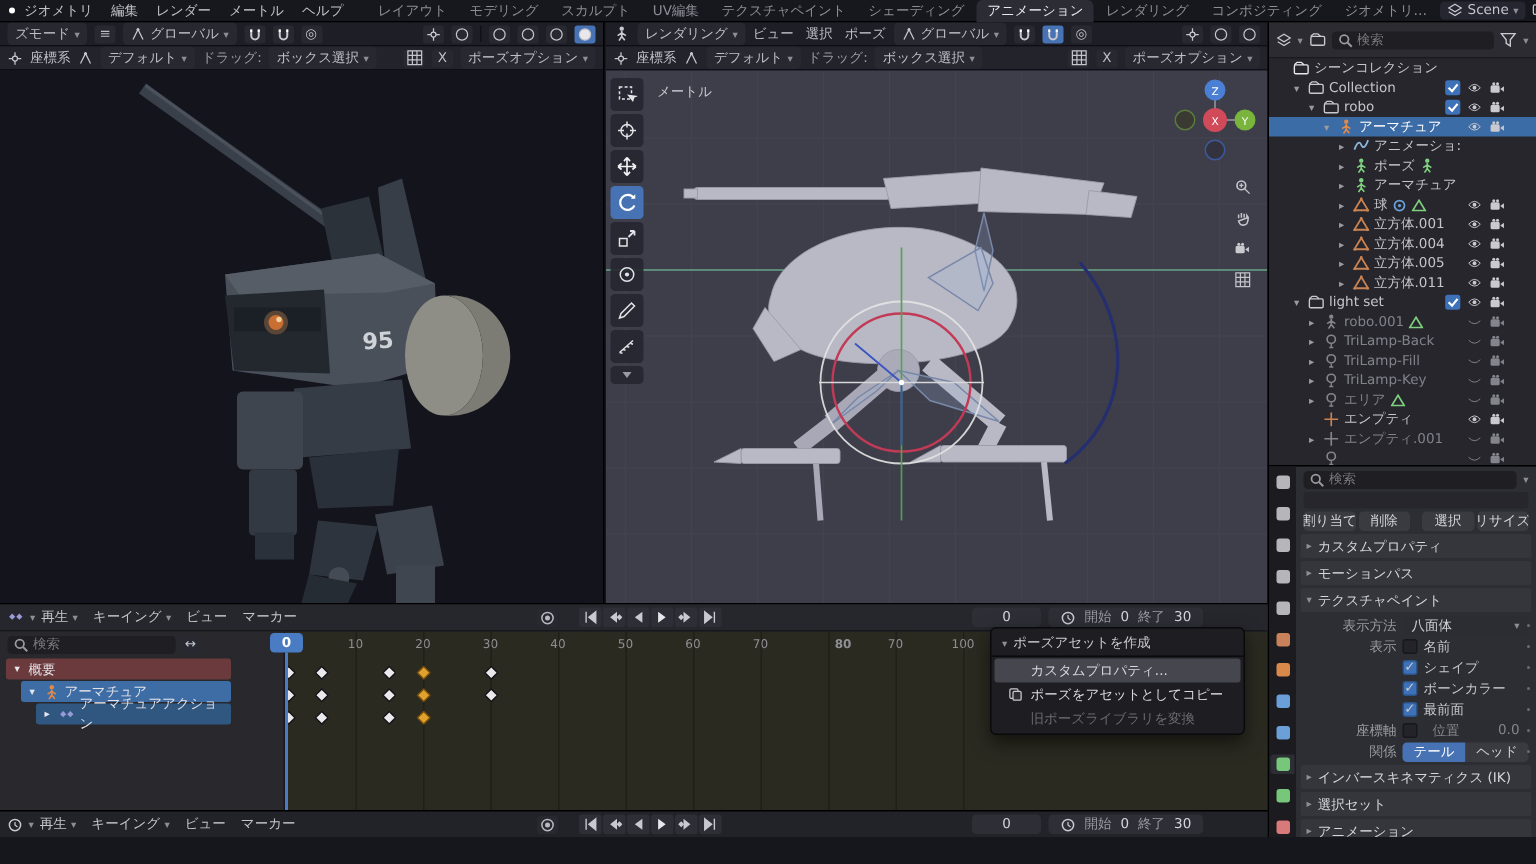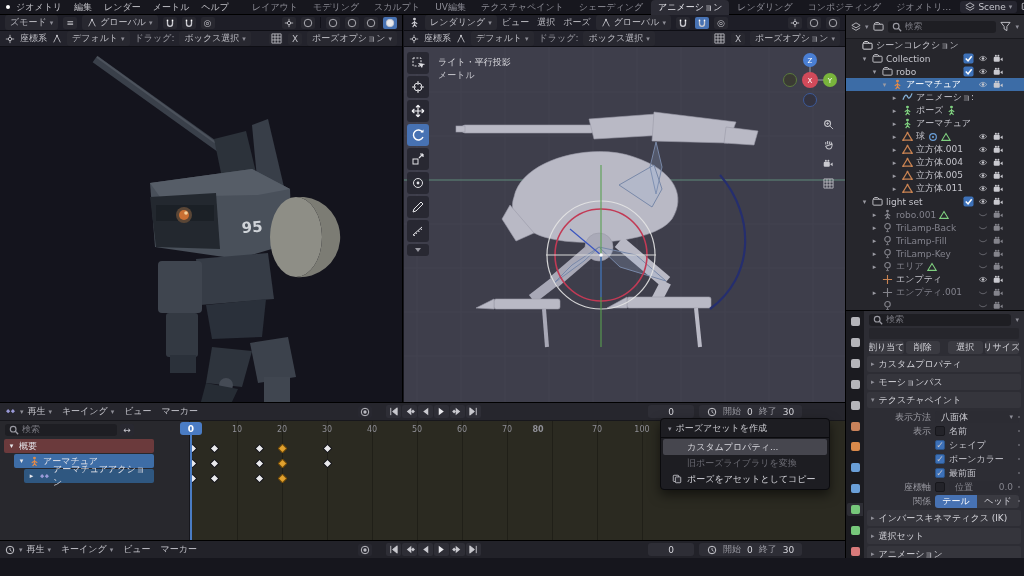--- a/index.html
+++ b/index.html
@@ -409,21 +409,20 @@
           <circle cx="197" cy="208" r="46" fill="none" stroke="#c23a55" stroke-width="1.6"></circle>
           <line x1="142" y1="208" x2="252" y2="208" stroke="#d8d8d8" stroke-width="1"></line>
           <line x1="197" y1="118" x2="197" y2="300" stroke="#58a050" stroke-width="1.1"></line>
           <line x1="197" y1="208" x2="197" y2="250" stroke="#3a55c0" stroke-width="1.2"></line>
           <line x1="166" y1="182" x2="197" y2="208" stroke="#3a55c0" stroke-width="1.2"></line>
           <circle cx="197" cy="208" r="1.8" fill="#fff"></circle>
           <path d="M316,128 C352,170 350,230 306,262" fill="none" stroke="#252e6e" stroke-width="2.2"></path>
         </g>
       </svg>
       <div class="overlay">
-        <div class="ov1">ライト・平行投影</div>
         <div class="ov3">メートル</div>
       </div>
       <div class="tools" id="vr-tools">
           <span class="tool">
             <svg viewBox="0 0 14 14" width="14" height="14">
               <rect x="2" y="2" width="8" height="8" fill="none" stroke="#e2e2e6" stroke-dasharray="2 1.4"></rect>
               <path d="M7 7l4 5 1-3 3-1z" fill="#e2e2e6"></path>
             </svg>
           </span>
           <span class="tool">
@@ -1321,21 +1320,21 @@
         <span class="rn" style="left: 137px;">30</span>
         <span class="gl" style="left: 137px;"></span>
         <span class="rn" style="left: 182px;">40</span>
         <span class="gl" style="left: 182px;"></span>
         <span class="rn" style="left: 227px;">50</span>
         <span class="gl" style="left: 227px;"></span>
         <span class="rn" style="left: 272px;">60</span>
         <span class="gl" style="left: 272px;"></span>
         <span class="rn" style="left: 317px;">70</span>
         <span class="gl" style="left: 317px;"></span>
-        <span class="rn" style="left: 348px; font-weight: bold;">80</span>
+        <span class="rn" style="left: 372px; font-weight: bold;">80</span>
         <span class="gl" style="left: 362px;"></span>
         <span class="rn" style="left: 407px;">70</span>
         <span class="gl" style="left: 407px;"></span>
         <span class="rn" style="left: 452px;">100</span>
         <span class="gl" style="left: 452px;"></span>
         <span class="kf" style="left: -1.5px; top: 24px;"></span>
         <span class="kf" style="left: 21px; top: 24px;"></span>
         <span class="kf" style="left: 66px; top: 24px;"></span>
         <span class="kf sel" style="left: 88.5px; top: 24px;"></span>
         <span class="kf" style="left: 133.5px; top: 24px;"></span>
@@ -1357,32 +1356,32 @@
     <div class="pp-title">
       <span class="caret">▾</span>
       <span>ポーズアセットを作成</span>
     </div>
     <div style="height:1px;background:#0a0a0d;margin:1px 0"></div>
     <div id="pp-items">
         <div class="pp-item hl">
           <span style="width:10px"></span>
           <span>カスタムプロパティ...</span>
         </div>
+        <div class="pp-item">
+          <span class="ic">
+            <svg viewBox="0 0 12 12" width="10" height="10">
+              <rect x="1.5" y="1.5" width="6.5" height="7.5" rx="1" fill="none" stroke="#c9c9cf"></rect>
+              <rect x="4" y="3.5" width="6.5" height="7" rx="1" fill="#2d2d34" stroke="#c9c9cf"></rect>
+            </svg>
+          </span>
+          <span>ポーズをアセットとしてコピー</span>
+        </div>
         <div class="pp-item dis">
           <span style="width:10px"></span>
           <span>旧ポーズライブラリを変換</span>
-        </div>
-        <div class="pp-item">
-          <span class="ic">
-            <svg viewBox="0 0 12 12" width="10" height="10">
-              <rect x="1.5" y="1.5" width="6.5" height="7.5" rx="1" fill="none" stroke="#c9c9cf"></rect>
-              <rect x="4" y="3.5" width="6.5" height="7" rx="1" fill="#2d2d34" stroke="#c9c9cf"></rect>
-            </svg>
-          </span>
-          <span>ポーズをアセットとしてコピー</span>
         </div>
       </div>
   </div>
 
   <section class="timeline">
     <span class="ic" id="tl-ed">
         <svg viewBox="0 0 12 12" width="10" height="10">
           <circle cx="6" cy="6" r="4.5" fill="none" stroke="#c9c9cf" stroke-width="1.2"></circle>
           <path d="M6 3.5V6l2 1.5" fill="none" stroke="#c9c9cf"></path>
         </svg>

